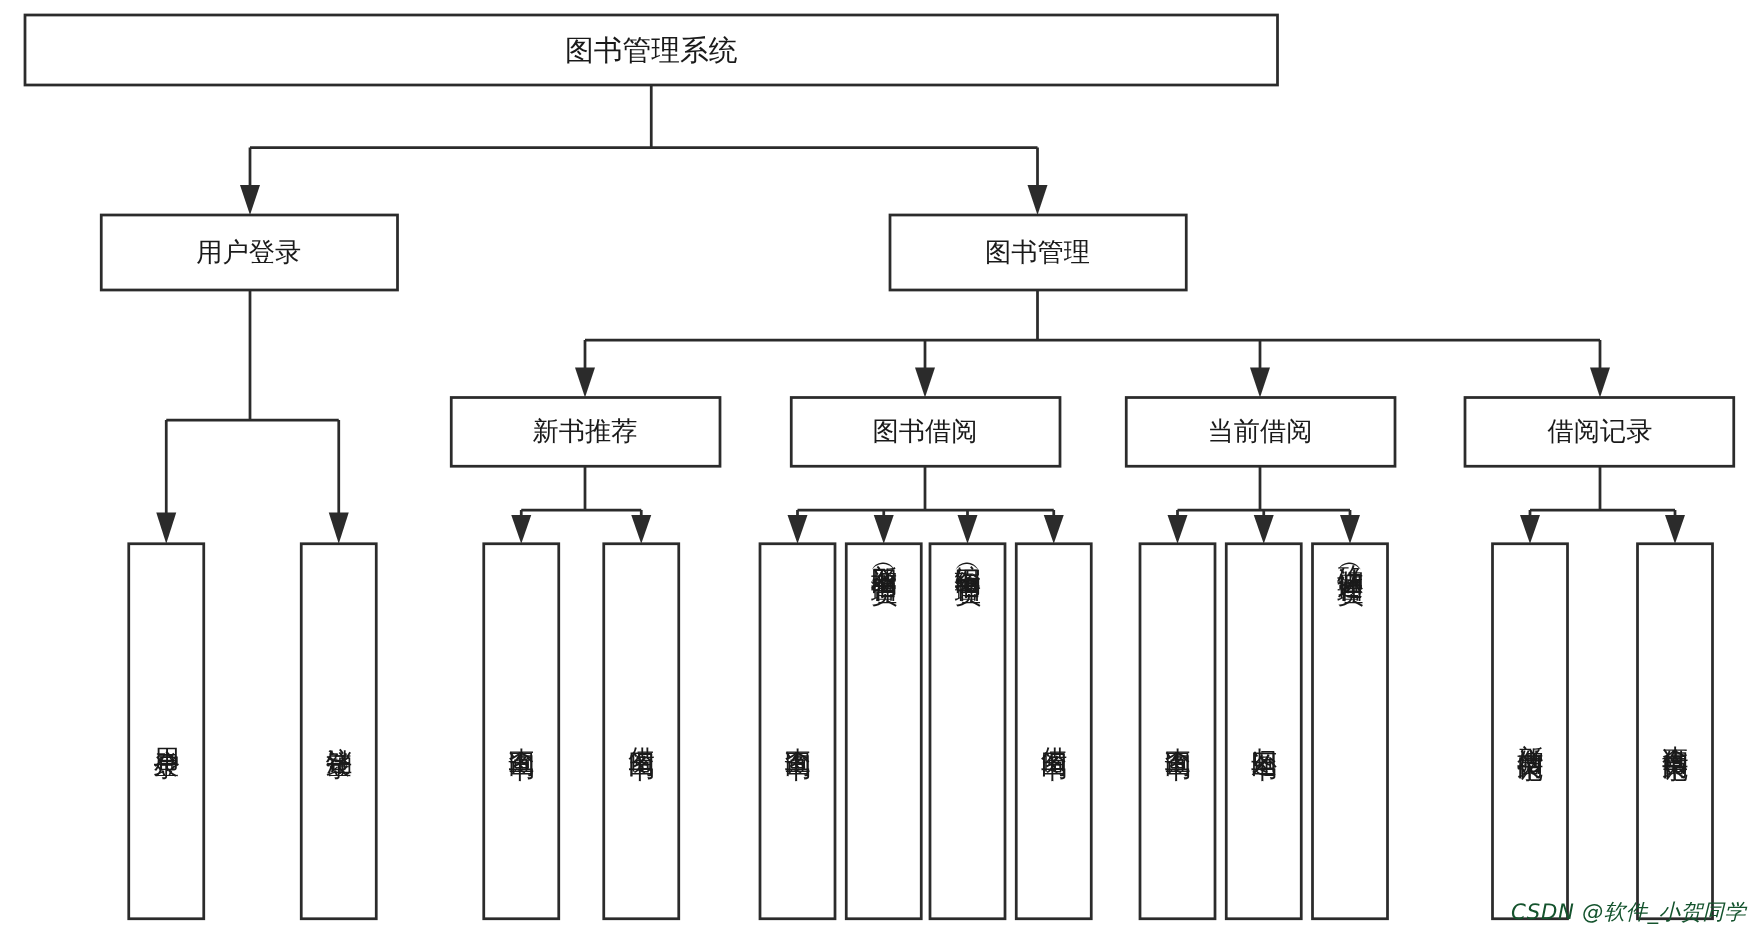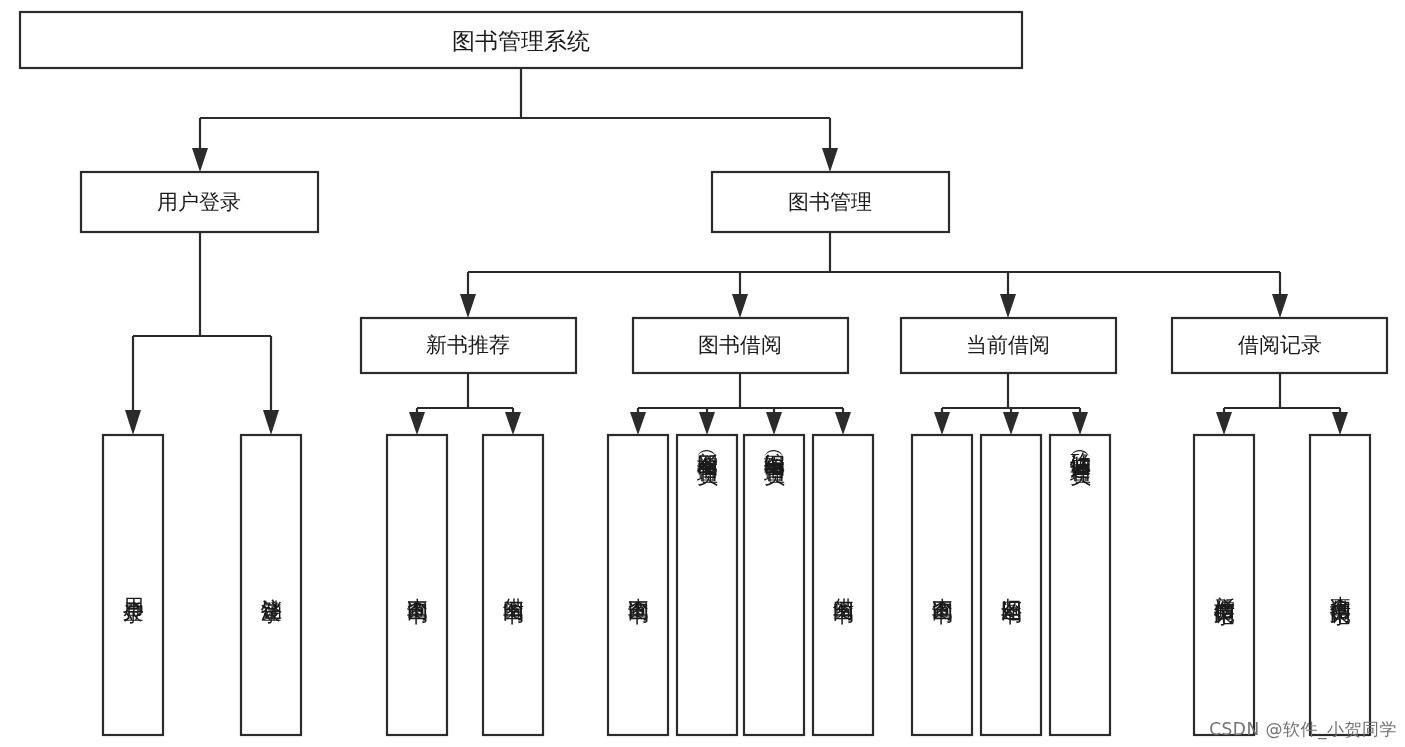--- a/index.html
+++ b/index.html
@@ -66,24 +66,25 @@
     color: #1a1a1a;
     white-space: nowrap;
     text-align: center;
   }
   .watermark {
     position: absolute;
     right: 8px;
     bottom: 6px;
     font-family: "DejaVu Sans", "Liberation Sans", sans-serif;
     font-size: 17px;
-    color: #737373;
+    color: #14532d;
     letter-spacing: 0.5px;
     white-space: nowrap;
     pointer-events: none;
+    font-style: italic;
   }
 </style>
 </head>
 <body>
 
 <div id="diagram-root">
 
   <svg class="diagram-canvas" viewBox="0 0 1405 747">
 
     <g>

